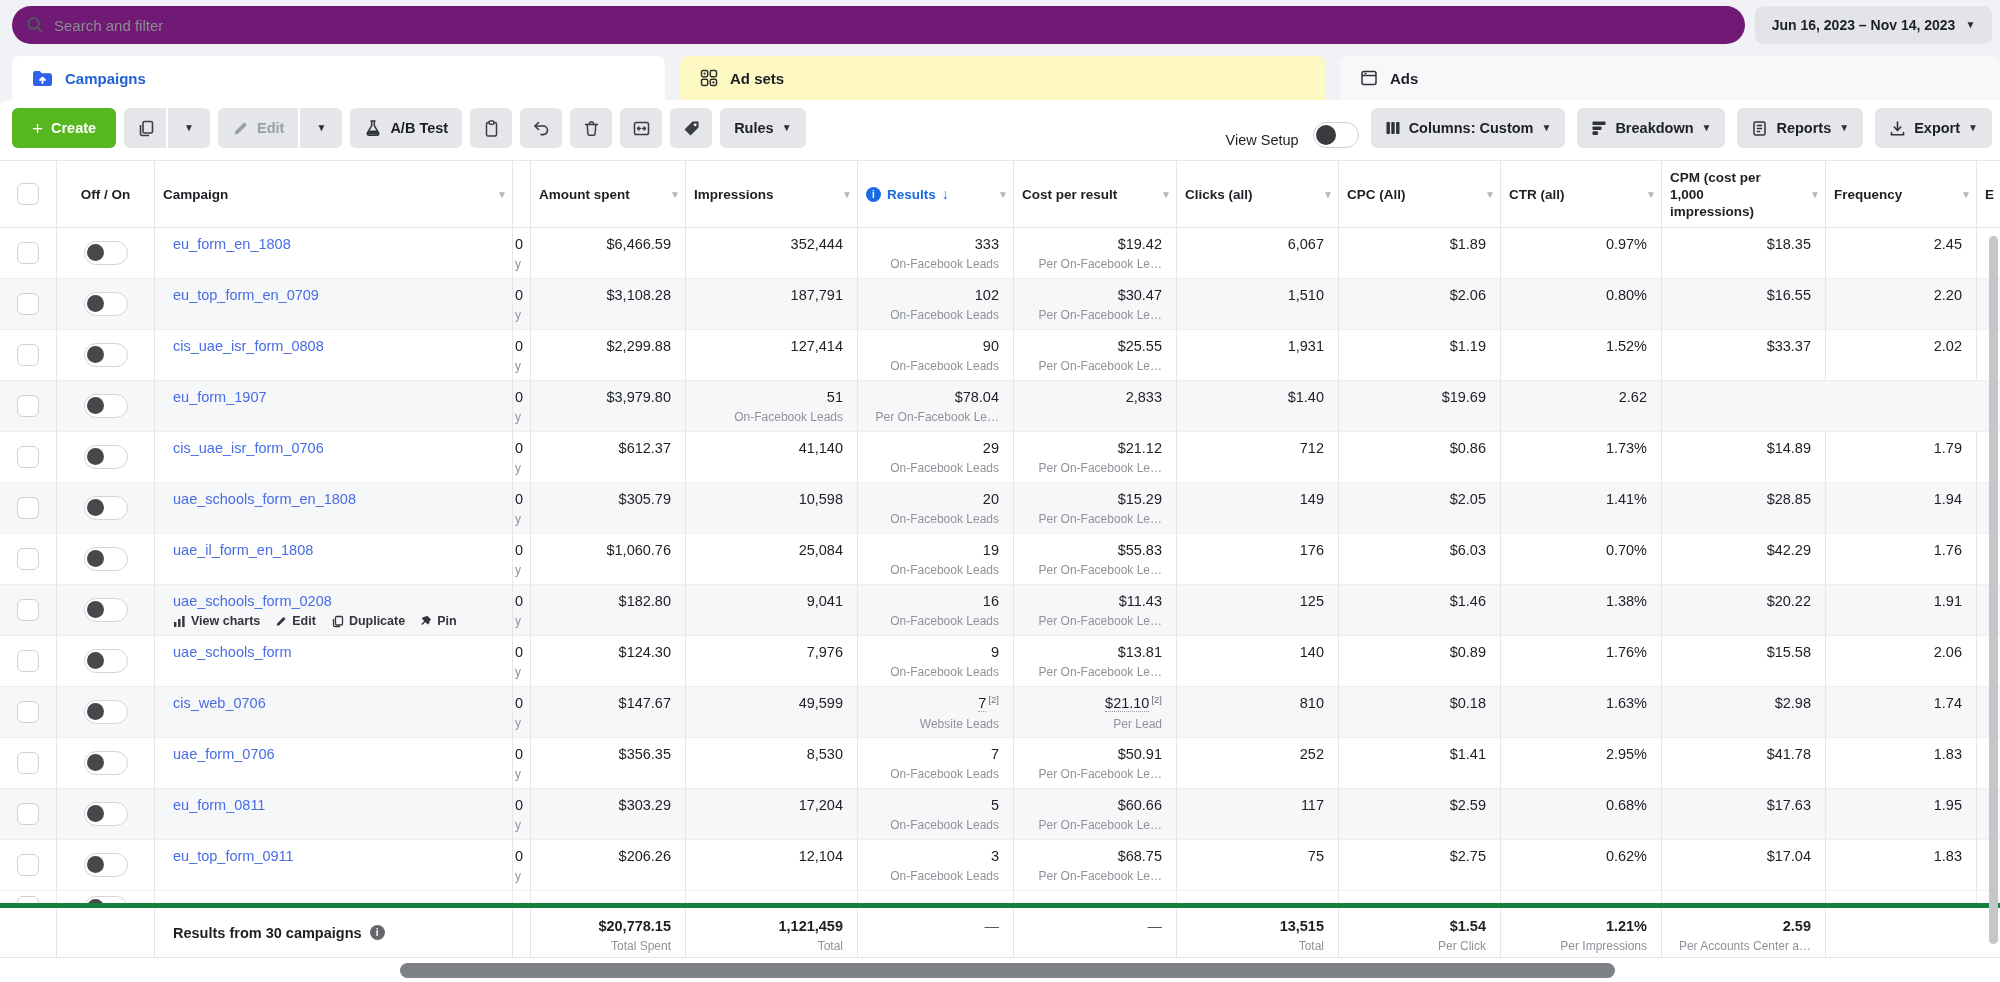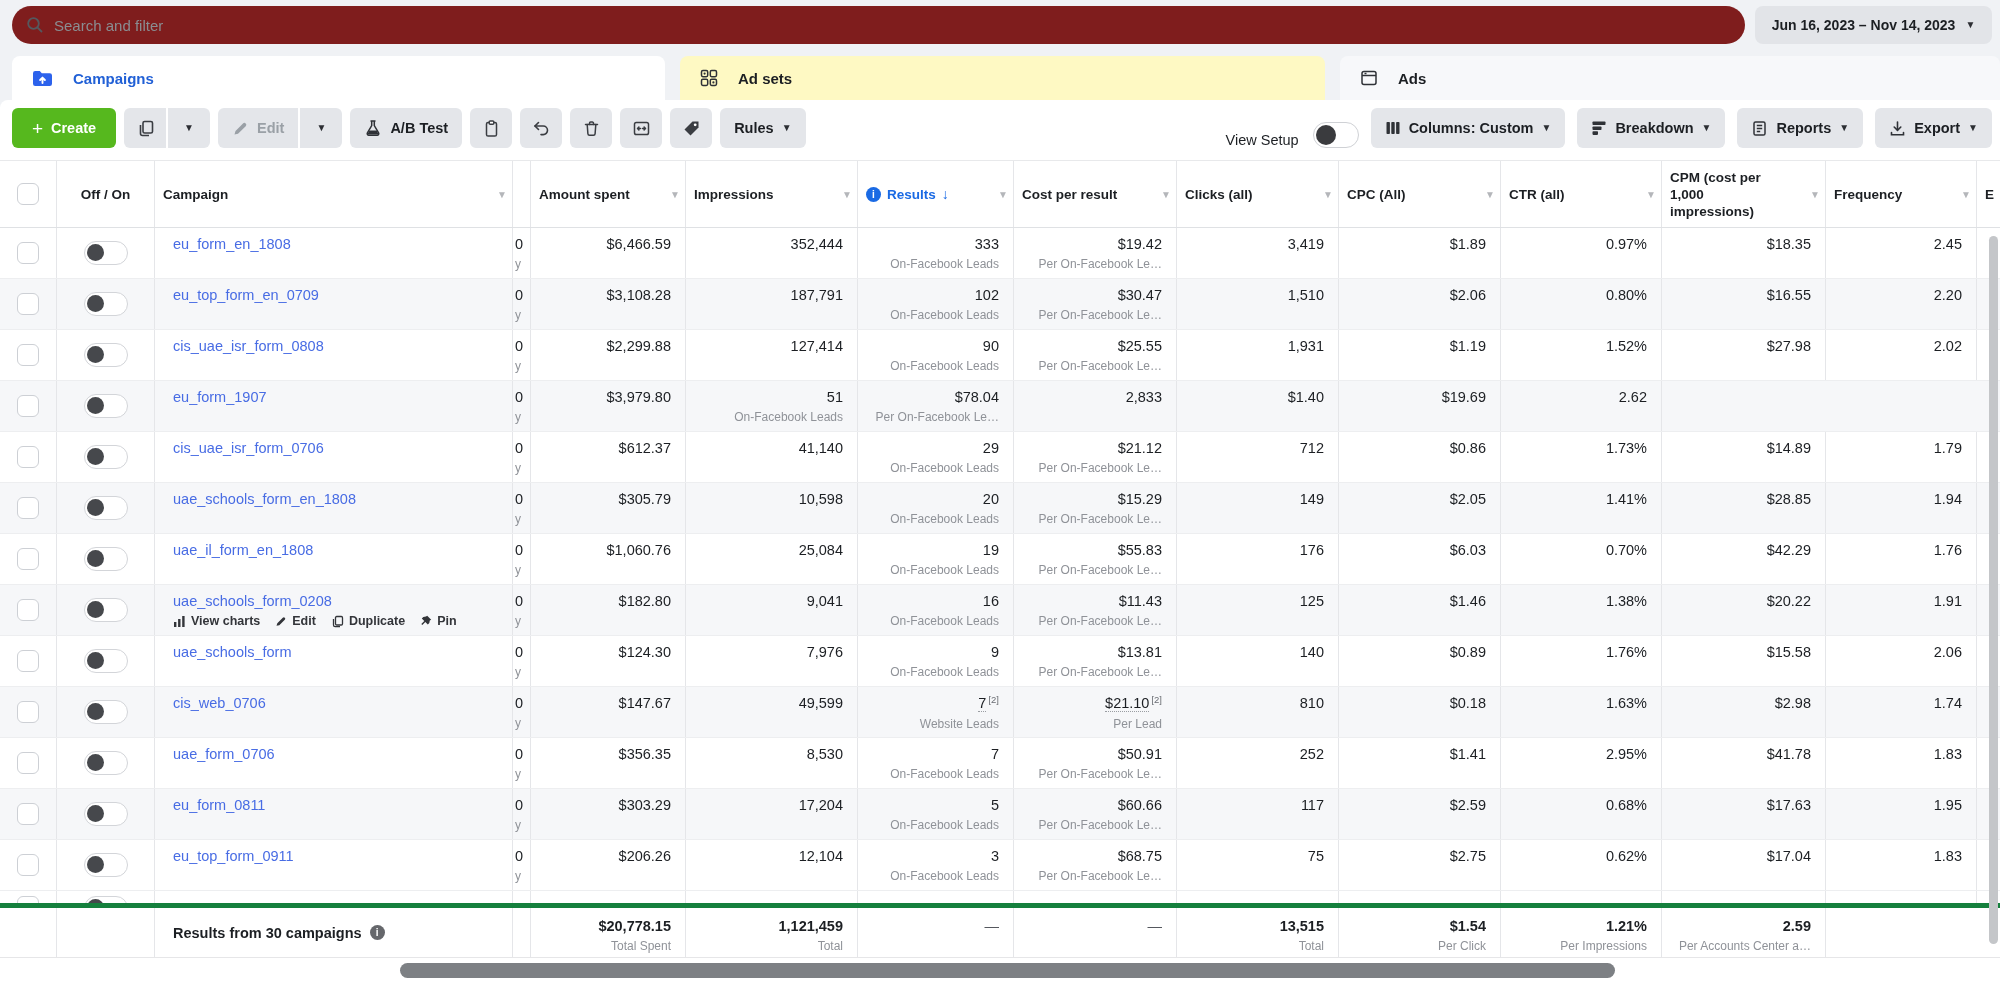--- a/index.html
+++ b/index.html
@@ -5,26 +5,26 @@
   :root{
     --cols: 57px 98px 358px 18px 155px 172px 156px 163px 162px 162px 161px 164px 151px 23px;
     --text:#1c1f23; --sub:#8f9298; --border:#e5e6e9; --stripe:#f6f7f9;
     --btn:#e4e6ea; --icon:#3a3d42;
   }
   *{margin:0;padding:0;box-sizing:border-box}
   html,body{width:2000px;height:982px;overflow:hidden}
   body{background:#f0f2f5;font-family:"Liberation Sans",sans-serif;color:var(--text);position:relative}
   svg{display:block}
   
-  .searchbar{position:absolute;left:12px;top:6px;width:1733px;height:38px;background:#7f1d1d;border-radius:20px;display:flex;align-items:center;padding:10px 14px}
+  .searchbar{position:absolute;left:12px;top:6px;width:1733px;height:38px;background:#701a75;border-radius:20px;display:flex;align-items:center;padding:10px 14px}
   .search-ph{color:#8a8d91;font-size:15px;margin-left:10px}
   .datebtn{position:absolute;right:8px;top:6px;width:237px;height:38px;background:#e2e4e8;border-radius:8px;display:flex;align-items:center;justify-content:center;gap:10px;font-size:14px;font-weight:600;cursor:pointer}
   .caret{color:#2c2e33;font-size:10px;line-height:1}
   
-  .tab{position:absolute;top:56px;height:44px;border-radius:8px 8px 0 0;display:flex;align-items:center;gap:20px;padding-left:20px;font-size:15px;font-weight:700;cursor:pointer}
+  .tab{position:absolute;top:56px;height:44px;border-radius:8px 8px 0 0;display:flex;align-items:center;gap:12px;padding-left:20px;font-size:15px;font-weight:700;cursor:pointer}
   .tab-campaigns{left:12px;width:653px;background:#fff;color:#2160d6}
   .tab-adsets{left:680px;width:645px;background:#fef9c3;color:#1c1f23}
   .tab-ads{left:1340px;width:660px;background:#f7f8fa;color:#1c1f23}
   
   .sheet{position:absolute;left:0;top:100px;width:2000px;height:882px;background:#fff;border-top-left-radius:8px}
   
   .toolbar{position:absolute;left:12px;top:8px;right:8px;height:40px;display:flex;align-items:center;gap:8px}
   .btn{height:40px;border-radius:6px;background:var(--btn);display:flex;align-items:center;justify-content:center;gap:8px;font-size:14.5px;font-weight:600;color:var(--text);padding:0 14px;cursor:pointer;white-space:nowrap}
   .btn.icn{width:42px;padding:0}
   .btn-create{background:#56b81e;color:#fff;width:104px}
@@ -321,21 +321,21 @@
         </div>
         <div class="c num">
           <div class="val"><span>333</span></div>
           <div class="note">On-Facebook Leads</div>
         </div>
         <div class="c num">
           <div class="val"><span>$19.42</span></div>
           <div class="note">Per On-Facebook Le…</div>
         </div>
         <div class="c num">
-          <div class="val"><span>3,419</span></div>
+          <div class="val"><span>6,067</span></div>
         </div>
         <div class="c num">
           <div class="val"><span>$1.89</span></div>
         </div>
         <div class="c num">
           <div class="val"><span>0.97%</span></div>
         </div>
         <div class="c num">
           <div class="val"><span>$18.35</span></div>
         </div>
@@ -416,21 +416,21 @@
         <div class="c num">
           <div class="val"><span>1,931</span></div>
         </div>
         <div class="c num">
           <div class="val"><span>$1.19</span></div>
         </div>
         <div class="c num">
           <div class="val"><span>1.52%</span></div>
         </div>
         <div class="c num">
-          <div class="val"><span>$27.98</span></div>
+          <div class="val"><span>$33.37</span></div>
         </div>
         <div class="c num">
           <div class="val"><span>2.02</span></div>
         </div>
         <div class="c"></div>
       </div>
       <div class="row grid stripe">
         <div class="c cell-select">
           <div class="cb"></div>
         </div>

